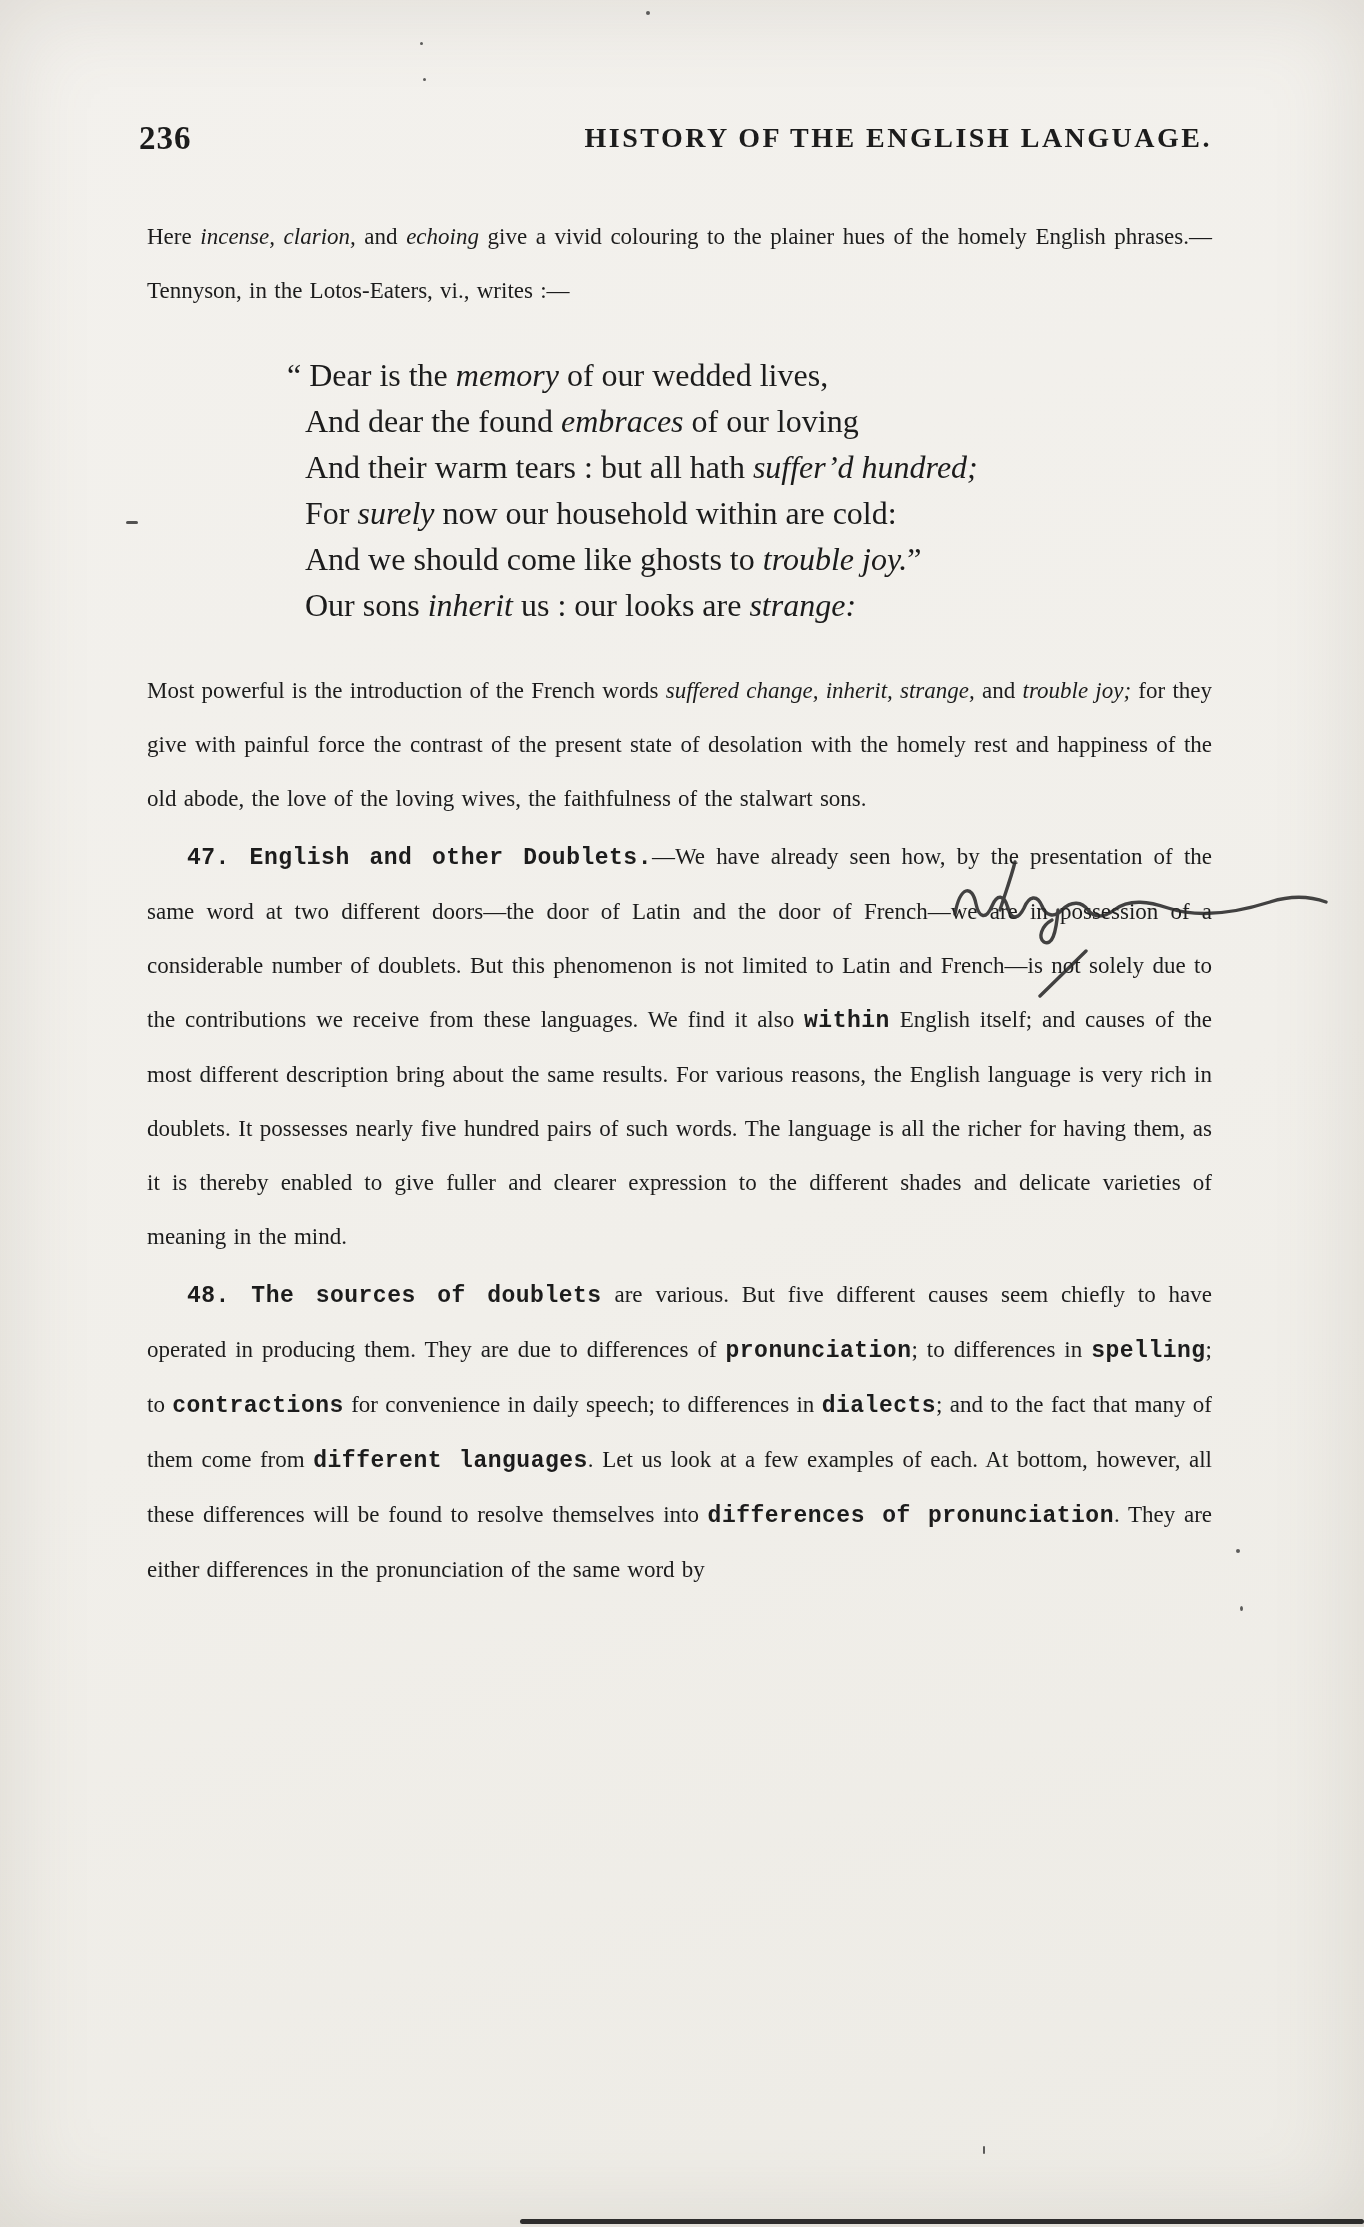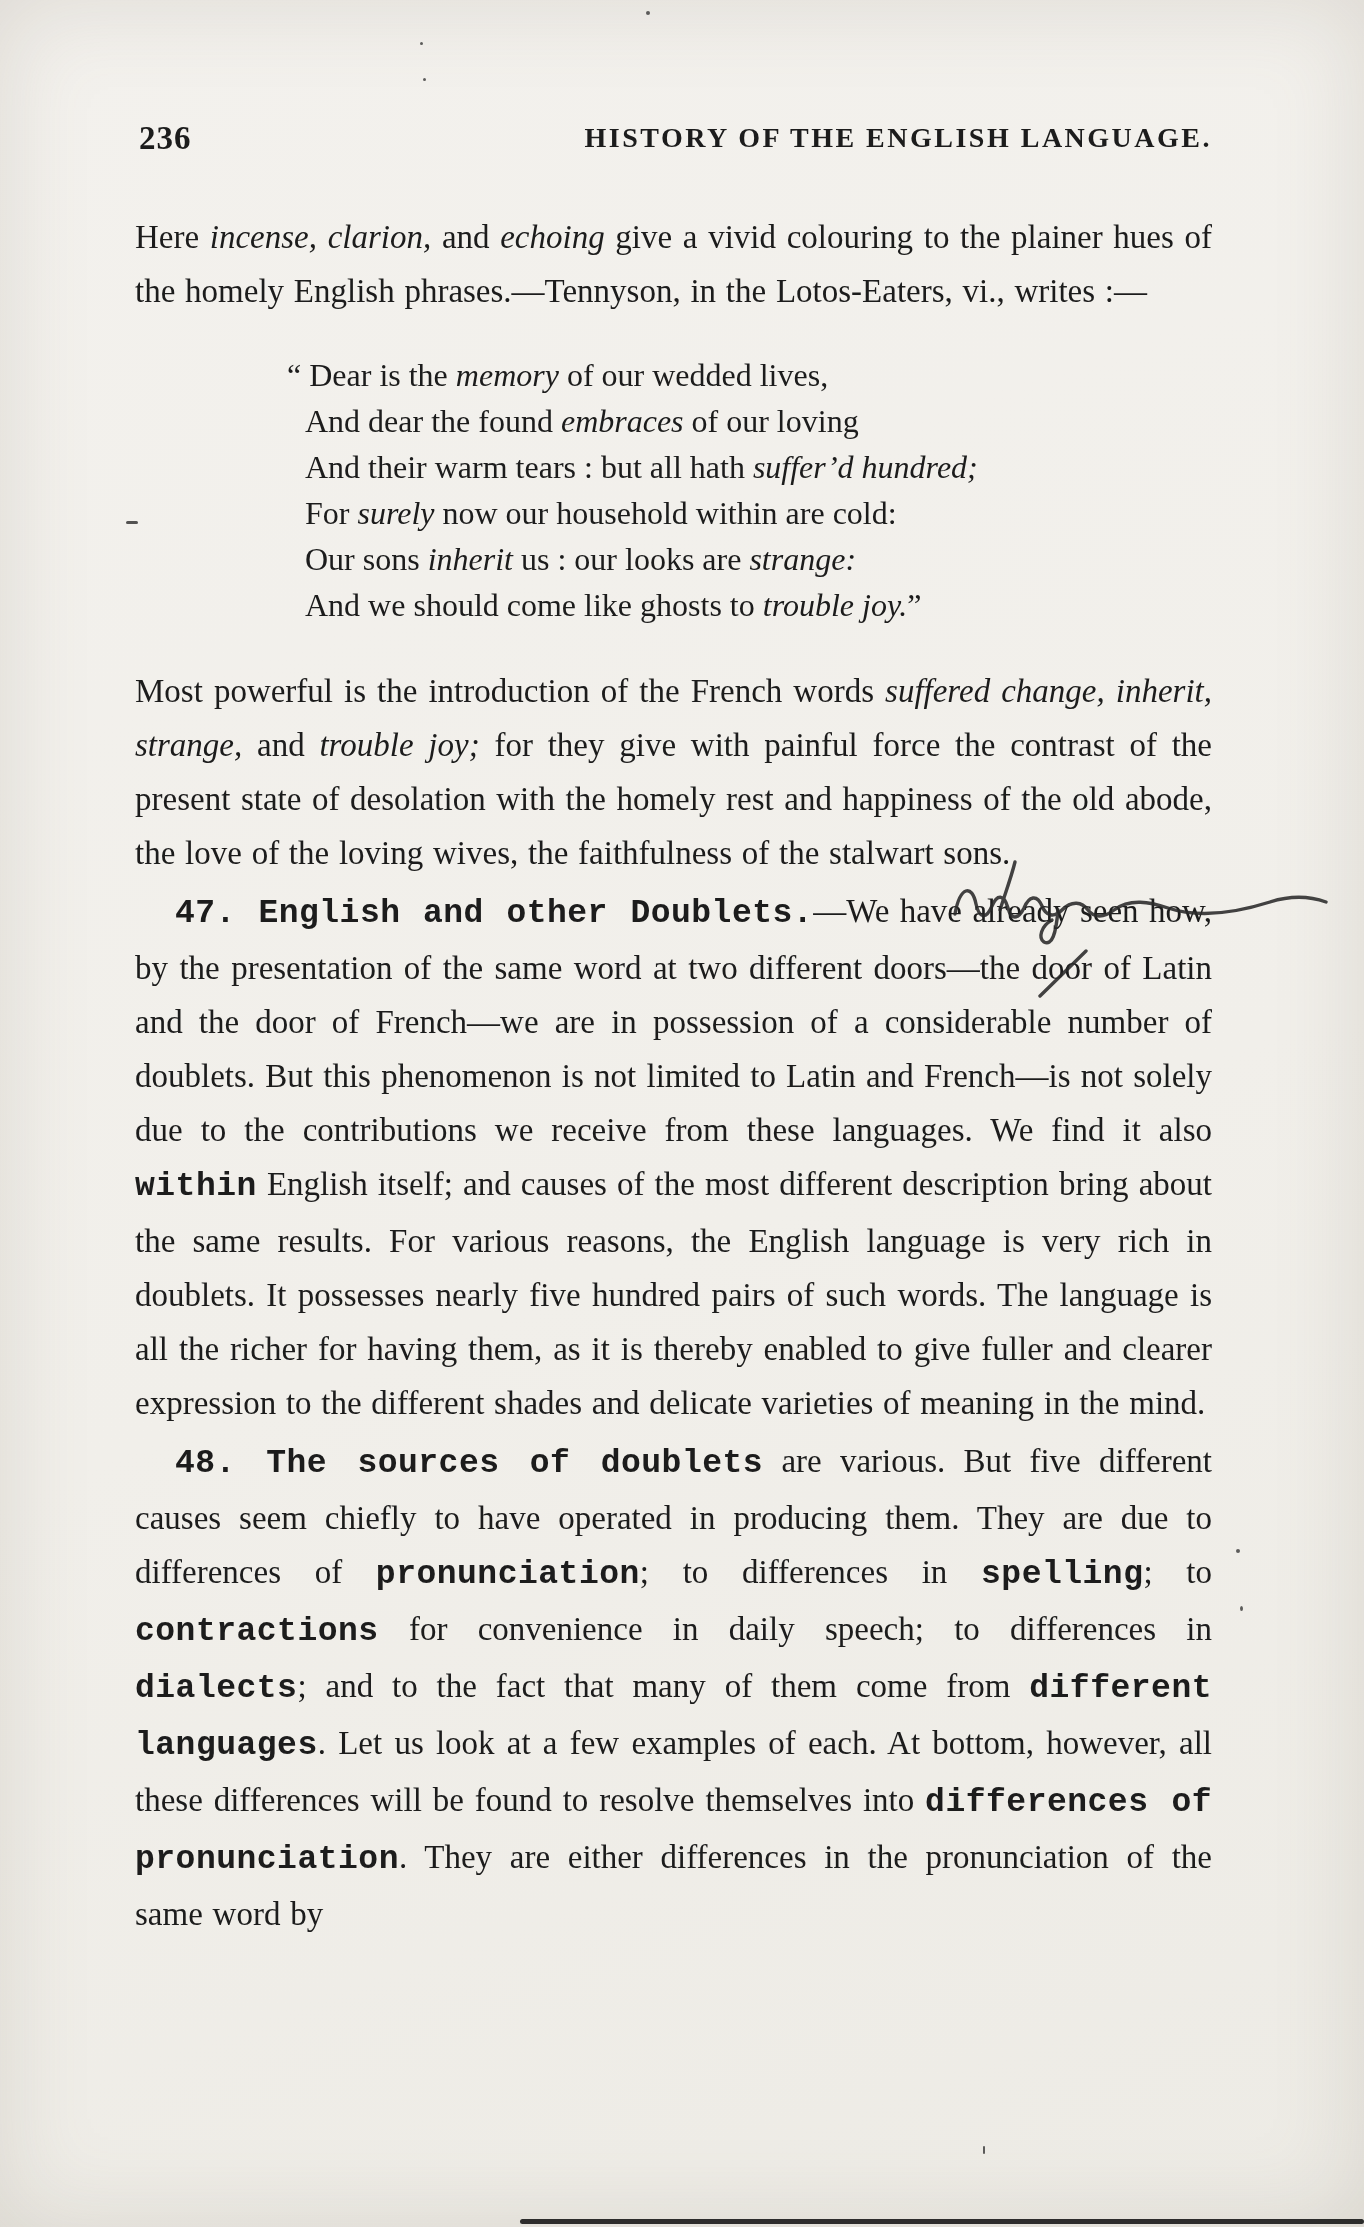--- a/index.html
+++ b/index.html
@@ -36,22 +36,22 @@
   }
   .running-head {
     display: block;
     text-align: right;
     font-size: 28px;
     font-weight: bold;
     letter-spacing: 2.5px;
     padding-top: 2px;
   }
   .para {
-    margin: 0 0 4px 0;
-    font-size: 33px;
+    margin: 0 0 4px 12px;
+    font-size: 23px;
     line-height: 54px;
     text-align: justify;
     word-spacing: 1.5px;
   }
   .para.indent { text-indent: 40px; }
   .poem {
     margin: 34px 0 36px 170px;
     font-size: 32px;
     line-height: 46px;
   }
@@ -98,22 +98,22 @@
       <span class="running-head">HISTORY OF THE ENGLISH LANGUAGE.</span>
     </header>
 
     <p class="para"><span>Here </span><span class="i">incense, clarion,</span><span> and </span><span class="i">echoing</span><span> give a vivid colouring to the plainer hues of the homely English phrases.—Tennyson, in the Lotos-Eaters, vi., writes :—</span></p>
 
     <div class="poem">
       <div class="poem-line first"><span>“ Dear is the </span><span class="i">memory</span><span> of our wedded lives,</span></div>
       <div class="poem-line"><span>And dear the found </span><span class="i">embraces</span><span> of our loving</span></div>
       <div class="poem-line"><span>And their warm tears : but all hath </span><span class="i">suffer’d hundred;</span></div>
       <div class="poem-line"><span>For </span><span class="i">surely</span><span> now our household within are cold:</span></div>
+      <div class="poem-line"><span>And we should come like ghosts to </span><span class="i">trouble joy.</span><span>”</span></div>
       <div class="poem-line"><span>Our sons </span><span class="i">inherit</span><span> us : our looks are </span><span class="i">strange:</span></div>
-      <div class="poem-line"><span>And we should come like ghosts to </span><span class="i">trouble joy.</span><span>”</span></div>
     </div>
 
     <p class="para"><span>Most powerful is the introduction of the French words </span><span class="i">suffered change, inherit, strange,</span><span> and </span><span class="i">trouble joy;</span><span> for they give with painful force the contrast of the present state of desolation with the homely rest and happiness of the old abode, the love of the loving wives, the faithfulness of the stalwart sons.</span></p>
 
     <p class="para indent"><span class="b">47. English and other Doublets.</span><span>—We have already seen how, by the presentation of the same word at two different doors—the door of Latin and the door of French—we are in possession of a considerable number of doublets. But this phenomenon is not limited to Latin and French—is not solely due to the contributions we receive from these languages. We find it also </span><span class="b">within</span><span> English itself; and causes of the most different description bring about the same results. For various reasons, the English language is very rich in doublets. It possesses nearly five hundred pairs of such words. The language is all the richer for having them, as it is thereby enabled to give fuller and clearer expression to the different shades and delicate varieties of meaning in the mind.</span></p>
 
     <p class="para indent"><span class="b">48. The sources of doublets</span><span> are various. But five different causes seem chiefly to have operated in producing them. They are due to differences of </span><span class="b">pronunciation</span><span>; to differences in </span><span class="b">spelling</span><span>; to </span><span class="b">contractions</span><span> for convenience in daily speech; to differences in </span><span class="b">dialects</span><span>; and to the fact that many of them come from </span><span class="b">different languages</span><span>. Let us look at a few examples of each. At bottom, however, all these differences will be found to resolve themselves into </span><span class="b">differences of pronunciation</span><span>. They are either differences in the pronunciation of the same word by</span></p>
 
   </div>
 

